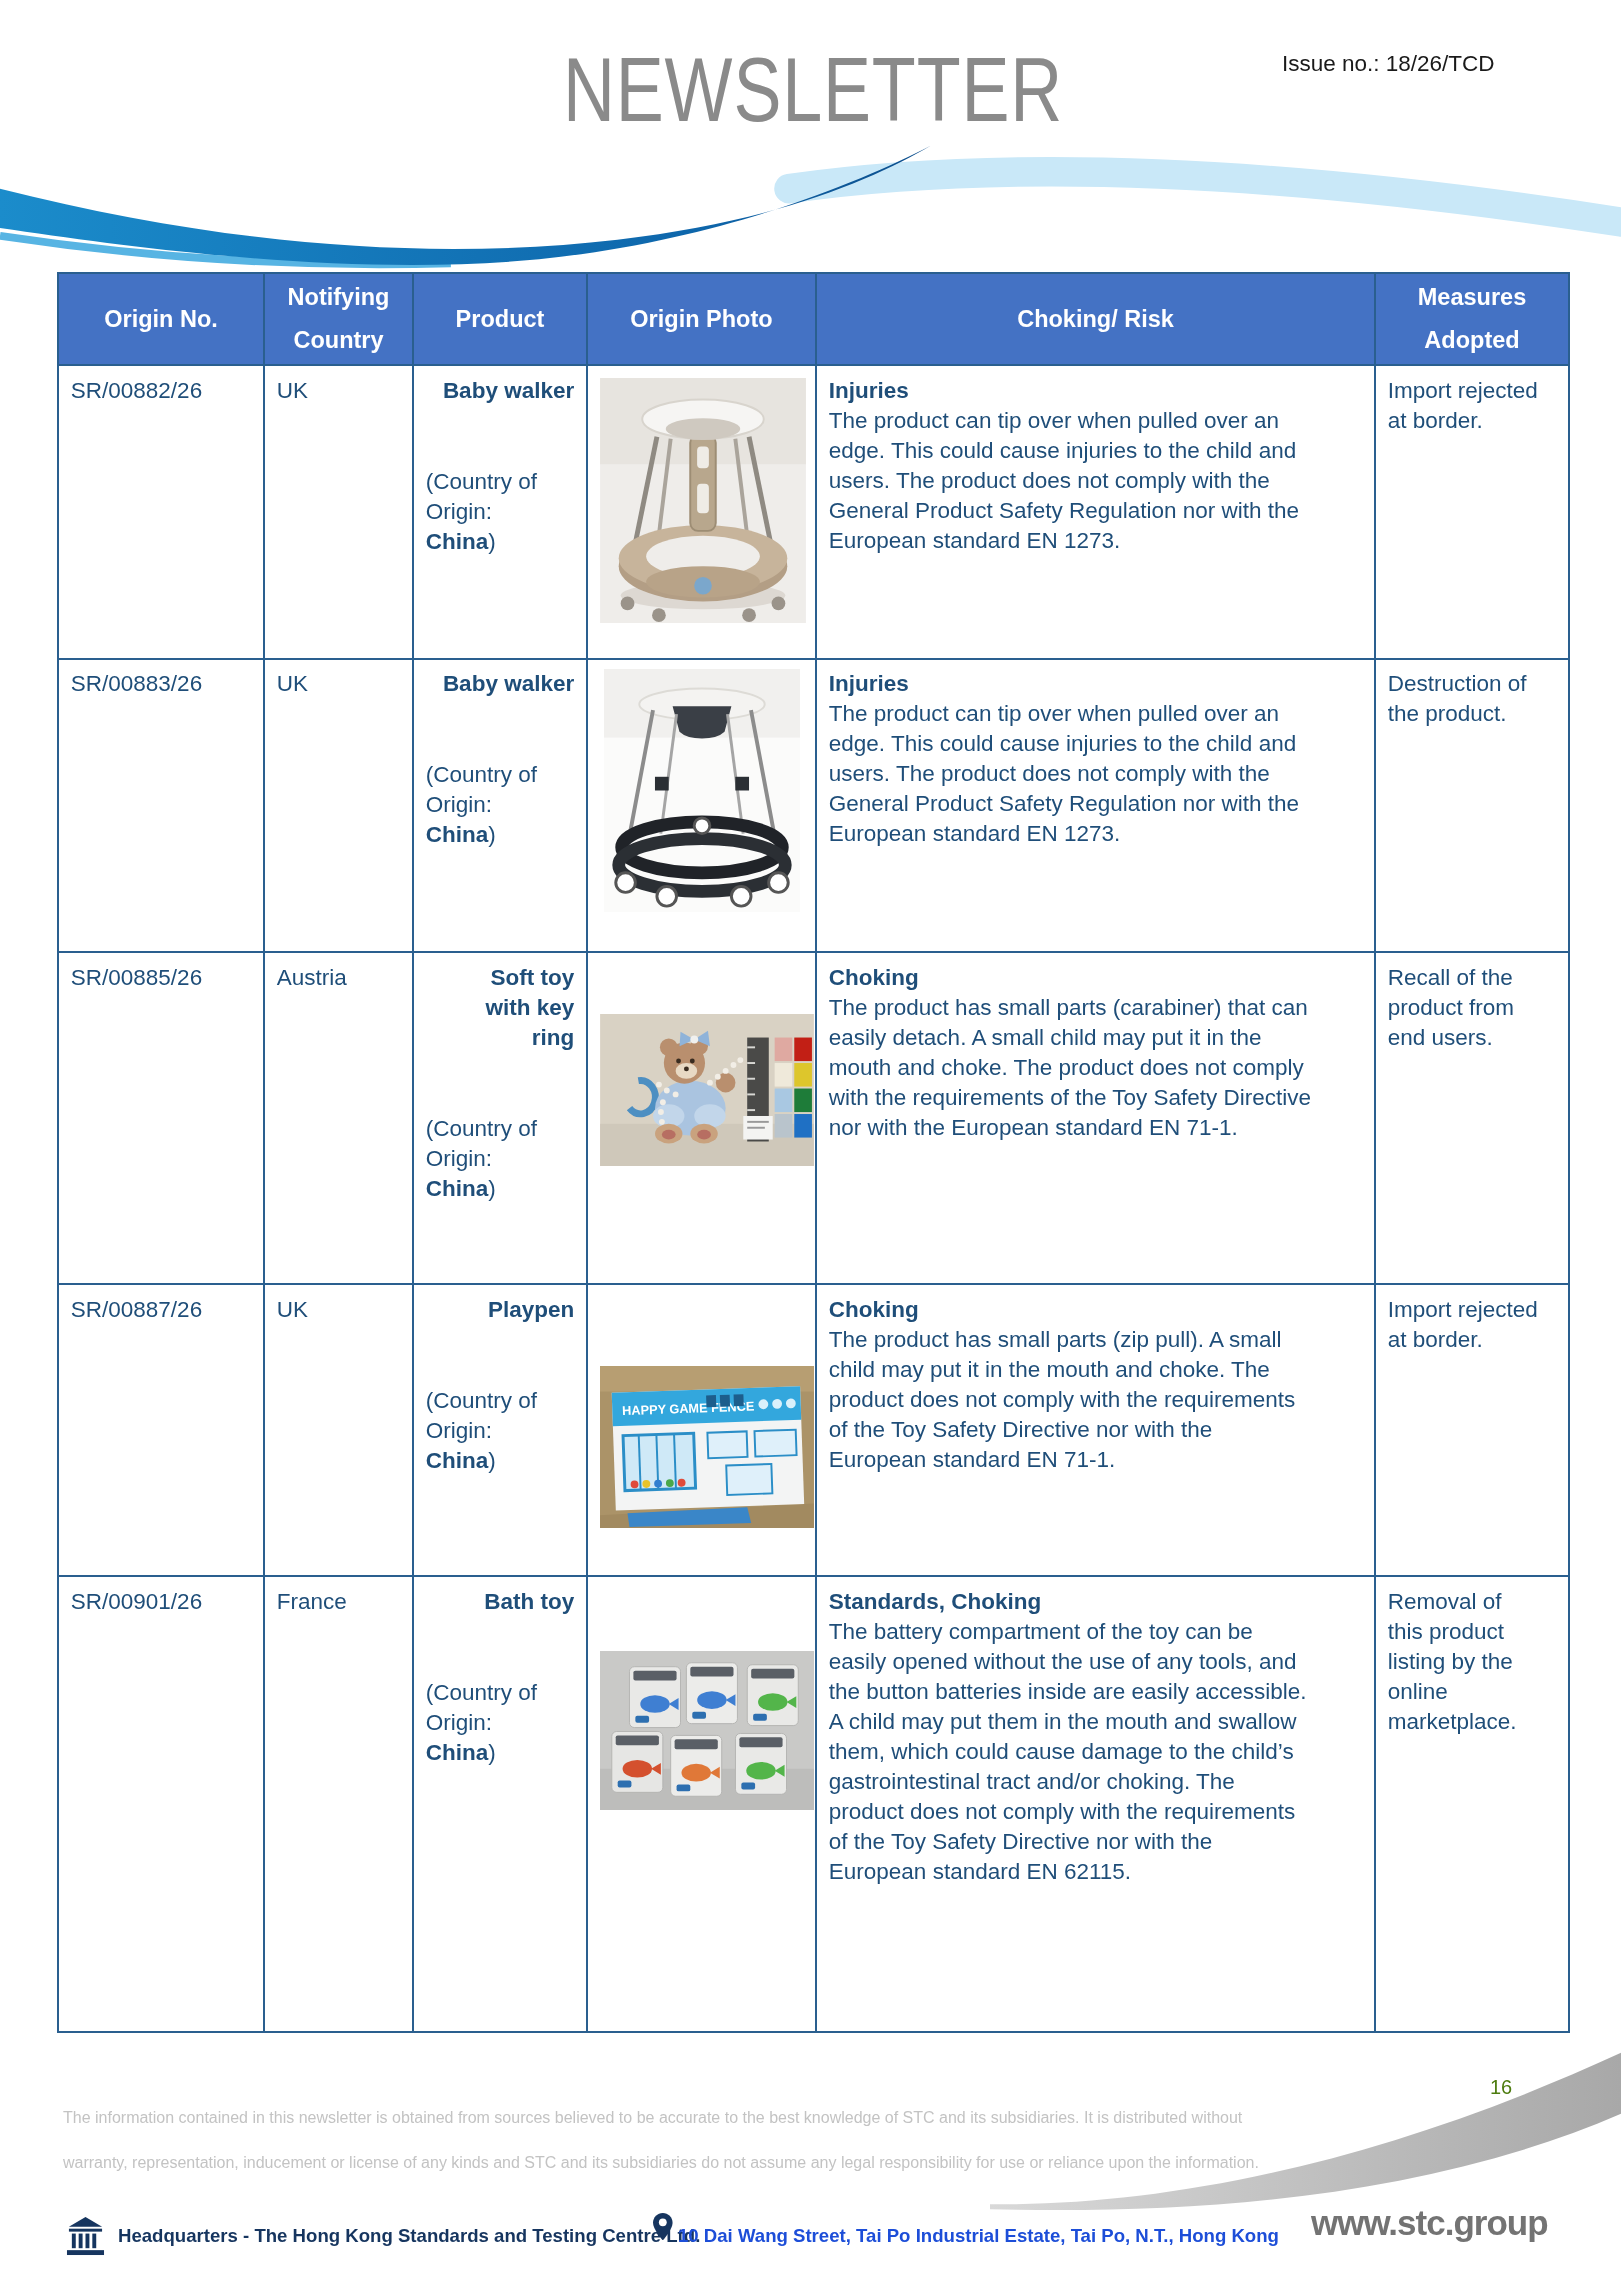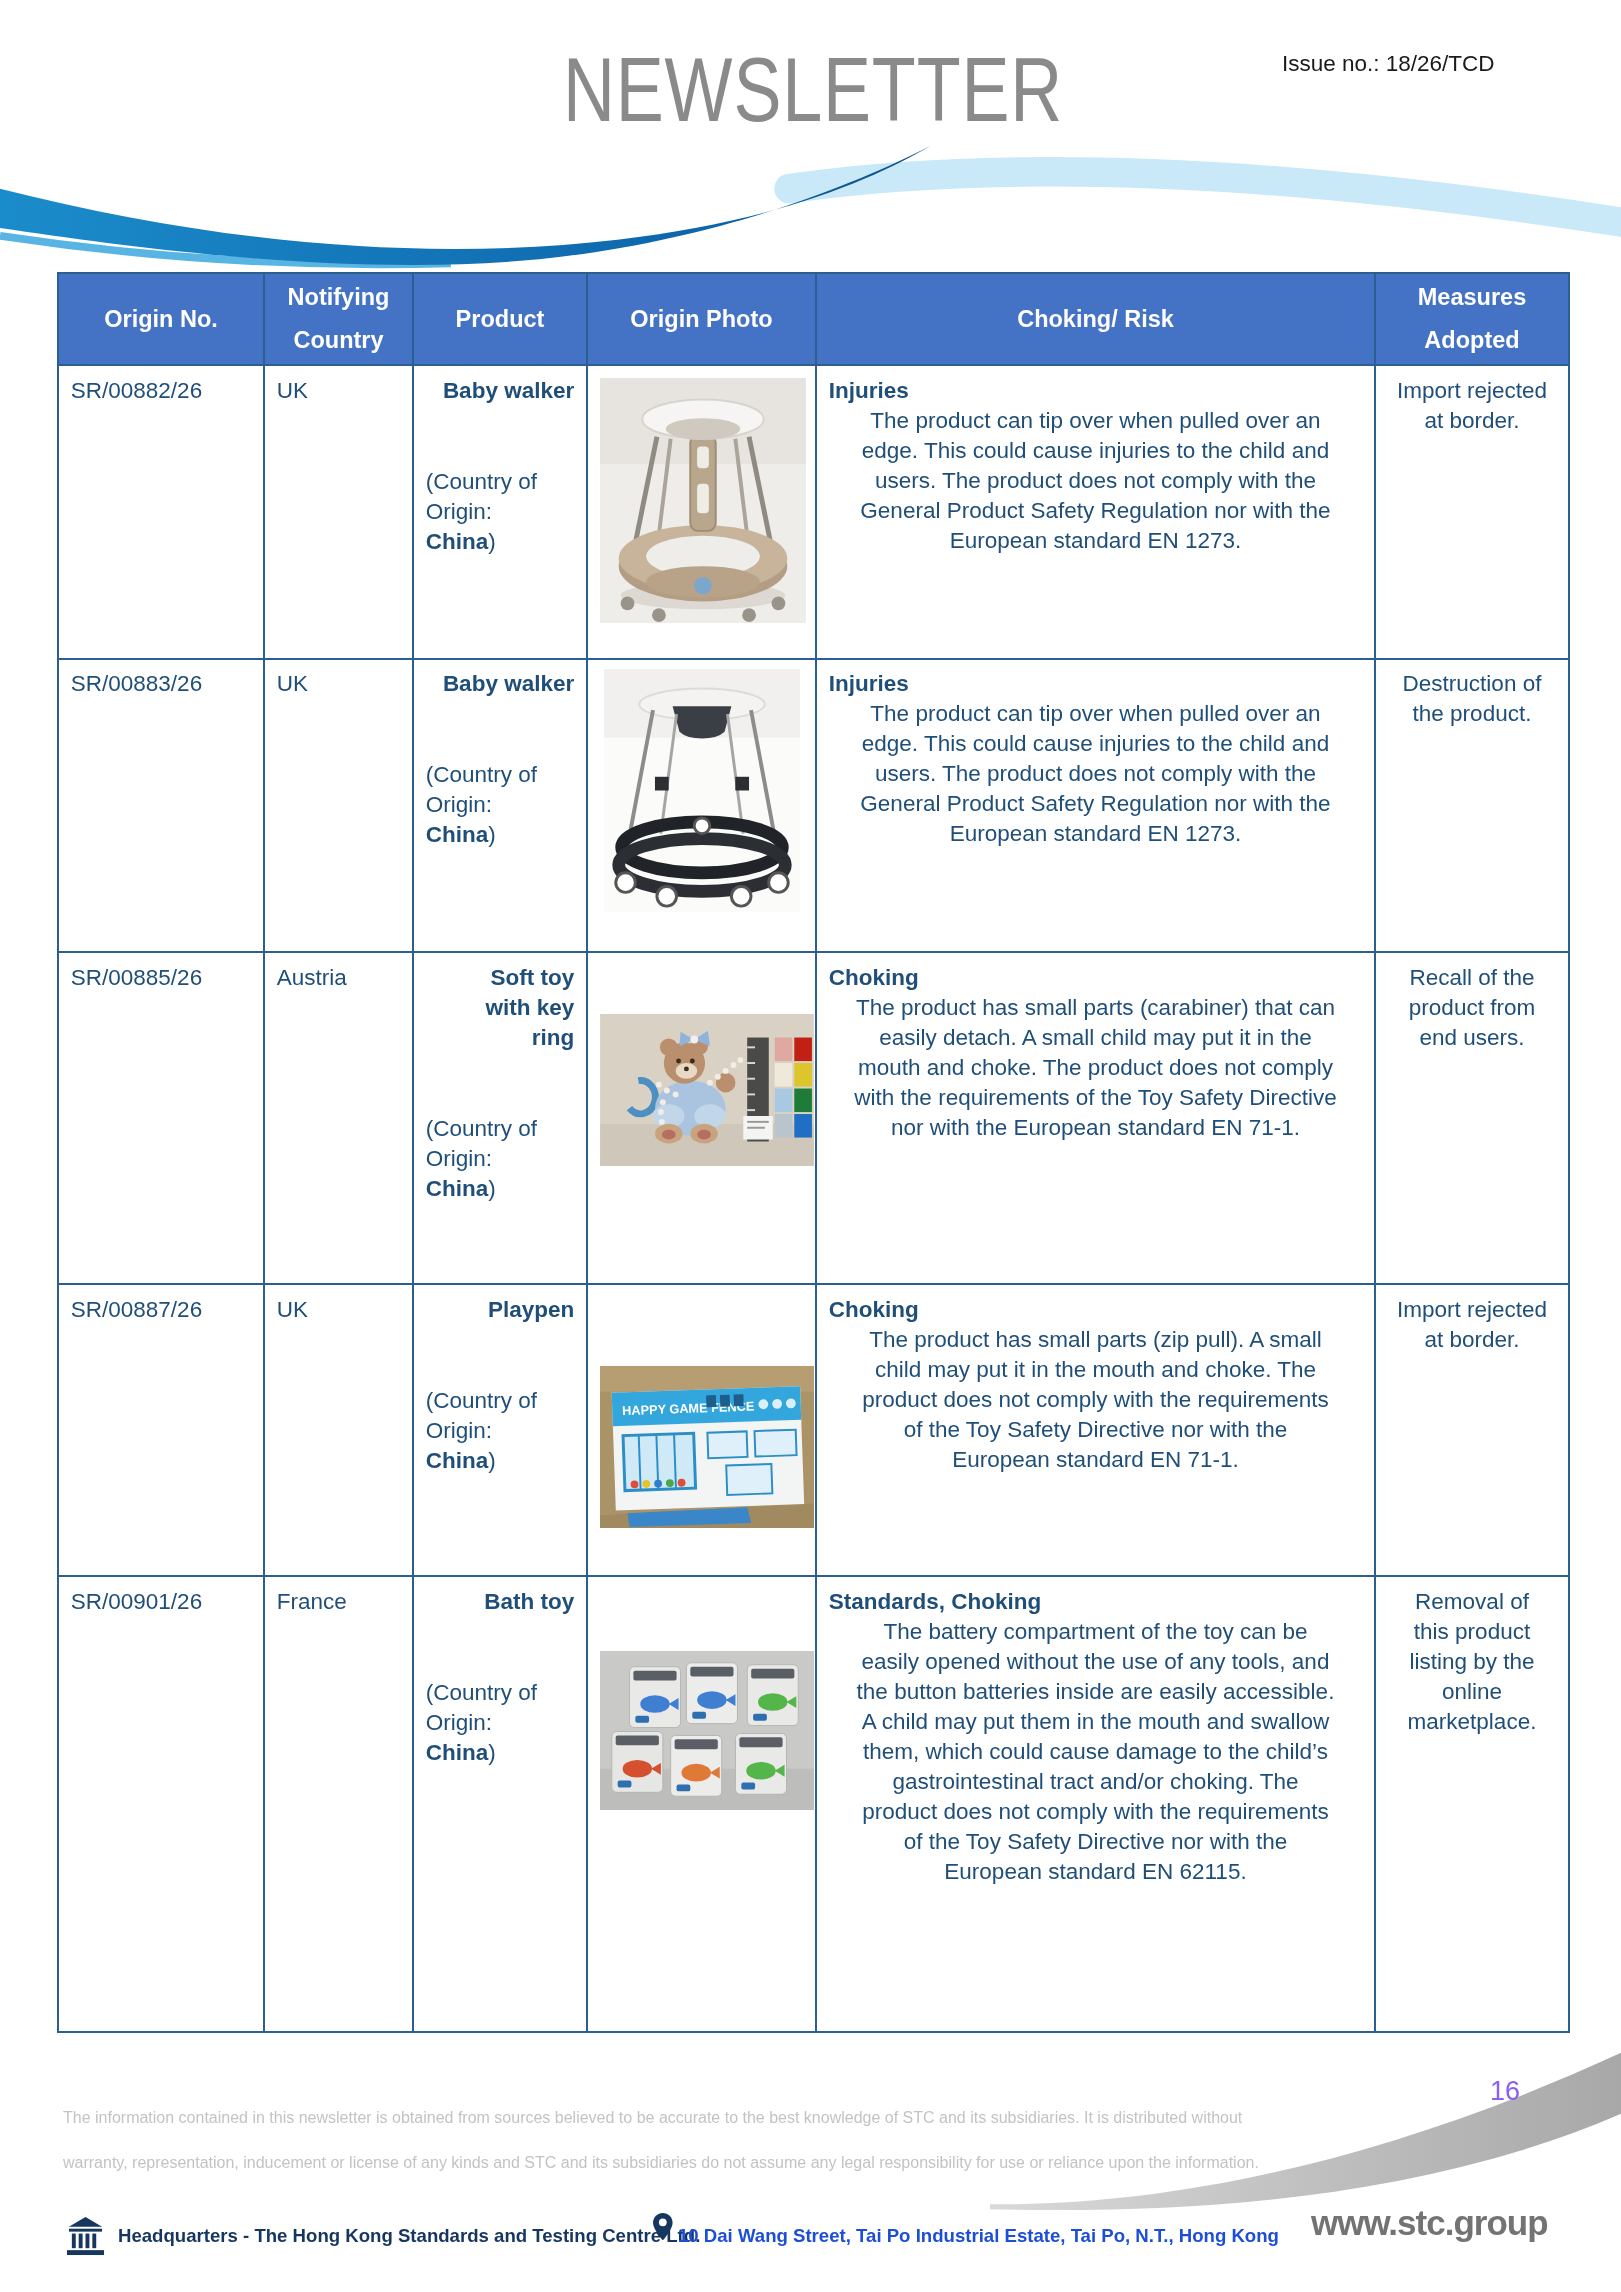--- a/index.html
+++ b/index.html
@@ -16,32 +16,32 @@
   .topwave{position:absolute;left:0;top:120px;width:1621px;height:157px;}
 
   
   table.alerts{position:absolute;left:57px;top:272px;width:1511px;border-collapse:collapse;
                table-layout:fixed;}
   table.alerts th,table.alerts td{border:2px solid #2a5f8f;}
   table.alerts thead th{background:#4472C4;color:#fff;font-size:23.5px;font-weight:bold;
                text-align:center;vertical-align:middle;height:90px;line-height:43px;padding:0 7.8px;}
   table.alerts td{vertical-align:top;padding:9.8px 11.8px;color:#1F4E79;font-size:22.5px;
                line-height:30px;background:#fff;}
-  .pre{white-space:pre-line;text-align:center;}
+  .pre{white-space:pre-line;}
   .bold{font-weight:bold;}
   .pname{margin:0 0 61px 0;font-weight:bold;white-space:pre-line;text-align:right;}
   .origin{margin:0;}
   .photo-cell{text-align:center;padding:9.8px 5.9px 9.8px 5.9px;}
   .photo{display:inline-block;font-size:0;line-height:0;}
   .m1{margin-top:2px}.m2{margin-top:0}.m3{margin-top:51px}.m4{margin-top:71px}.m5{margin-top:64px}
   tr.h1>td{height:272px}tr.h2>td{height:272px}tr.h3>td{height:310px}tr.h4>td{height:271px}tr.h5>td{height:434px}
 
   
   .graywave{position:absolute;left:990px;top:2045px;width:631px;height:173px;}
-  .pageno{position:absolute;left:1490px;top:2076px;font-size:27px;color:#8b5cf6;}
+  .pageno{position:absolute;left:1490px;top:2076px;font-size:20px;color:#4d7c0f;}
   .disc1{position:absolute;left:63px;top:2109px;width:1235px;font-size:16px;color:#c3c3c3;}
   .disc2{position:absolute;left:63px;top:2154px;width:1274px;font-size:16px;color:#c3c3c3;}
   .hq-icon{position:absolute;left:65px;top:2217px;}
   .hq-text{position:absolute;left:118px;top:2225px;font-size:18.6px;font-weight:bold;color:#16355F;}
   .pin-icon{position:absolute;left:653px;top:2213px;}
   .addr-text{position:absolute;left:678px;top:2225px;font-size:18.6px;font-weight:bold;color:#1d4ed8;}
   .website{position:absolute;left:1311px;top:2203px;font-size:35px;font-weight:bold;color:#737373;
            letter-spacing:-1px;text-decoration:none;}
 </style>
 </head>

